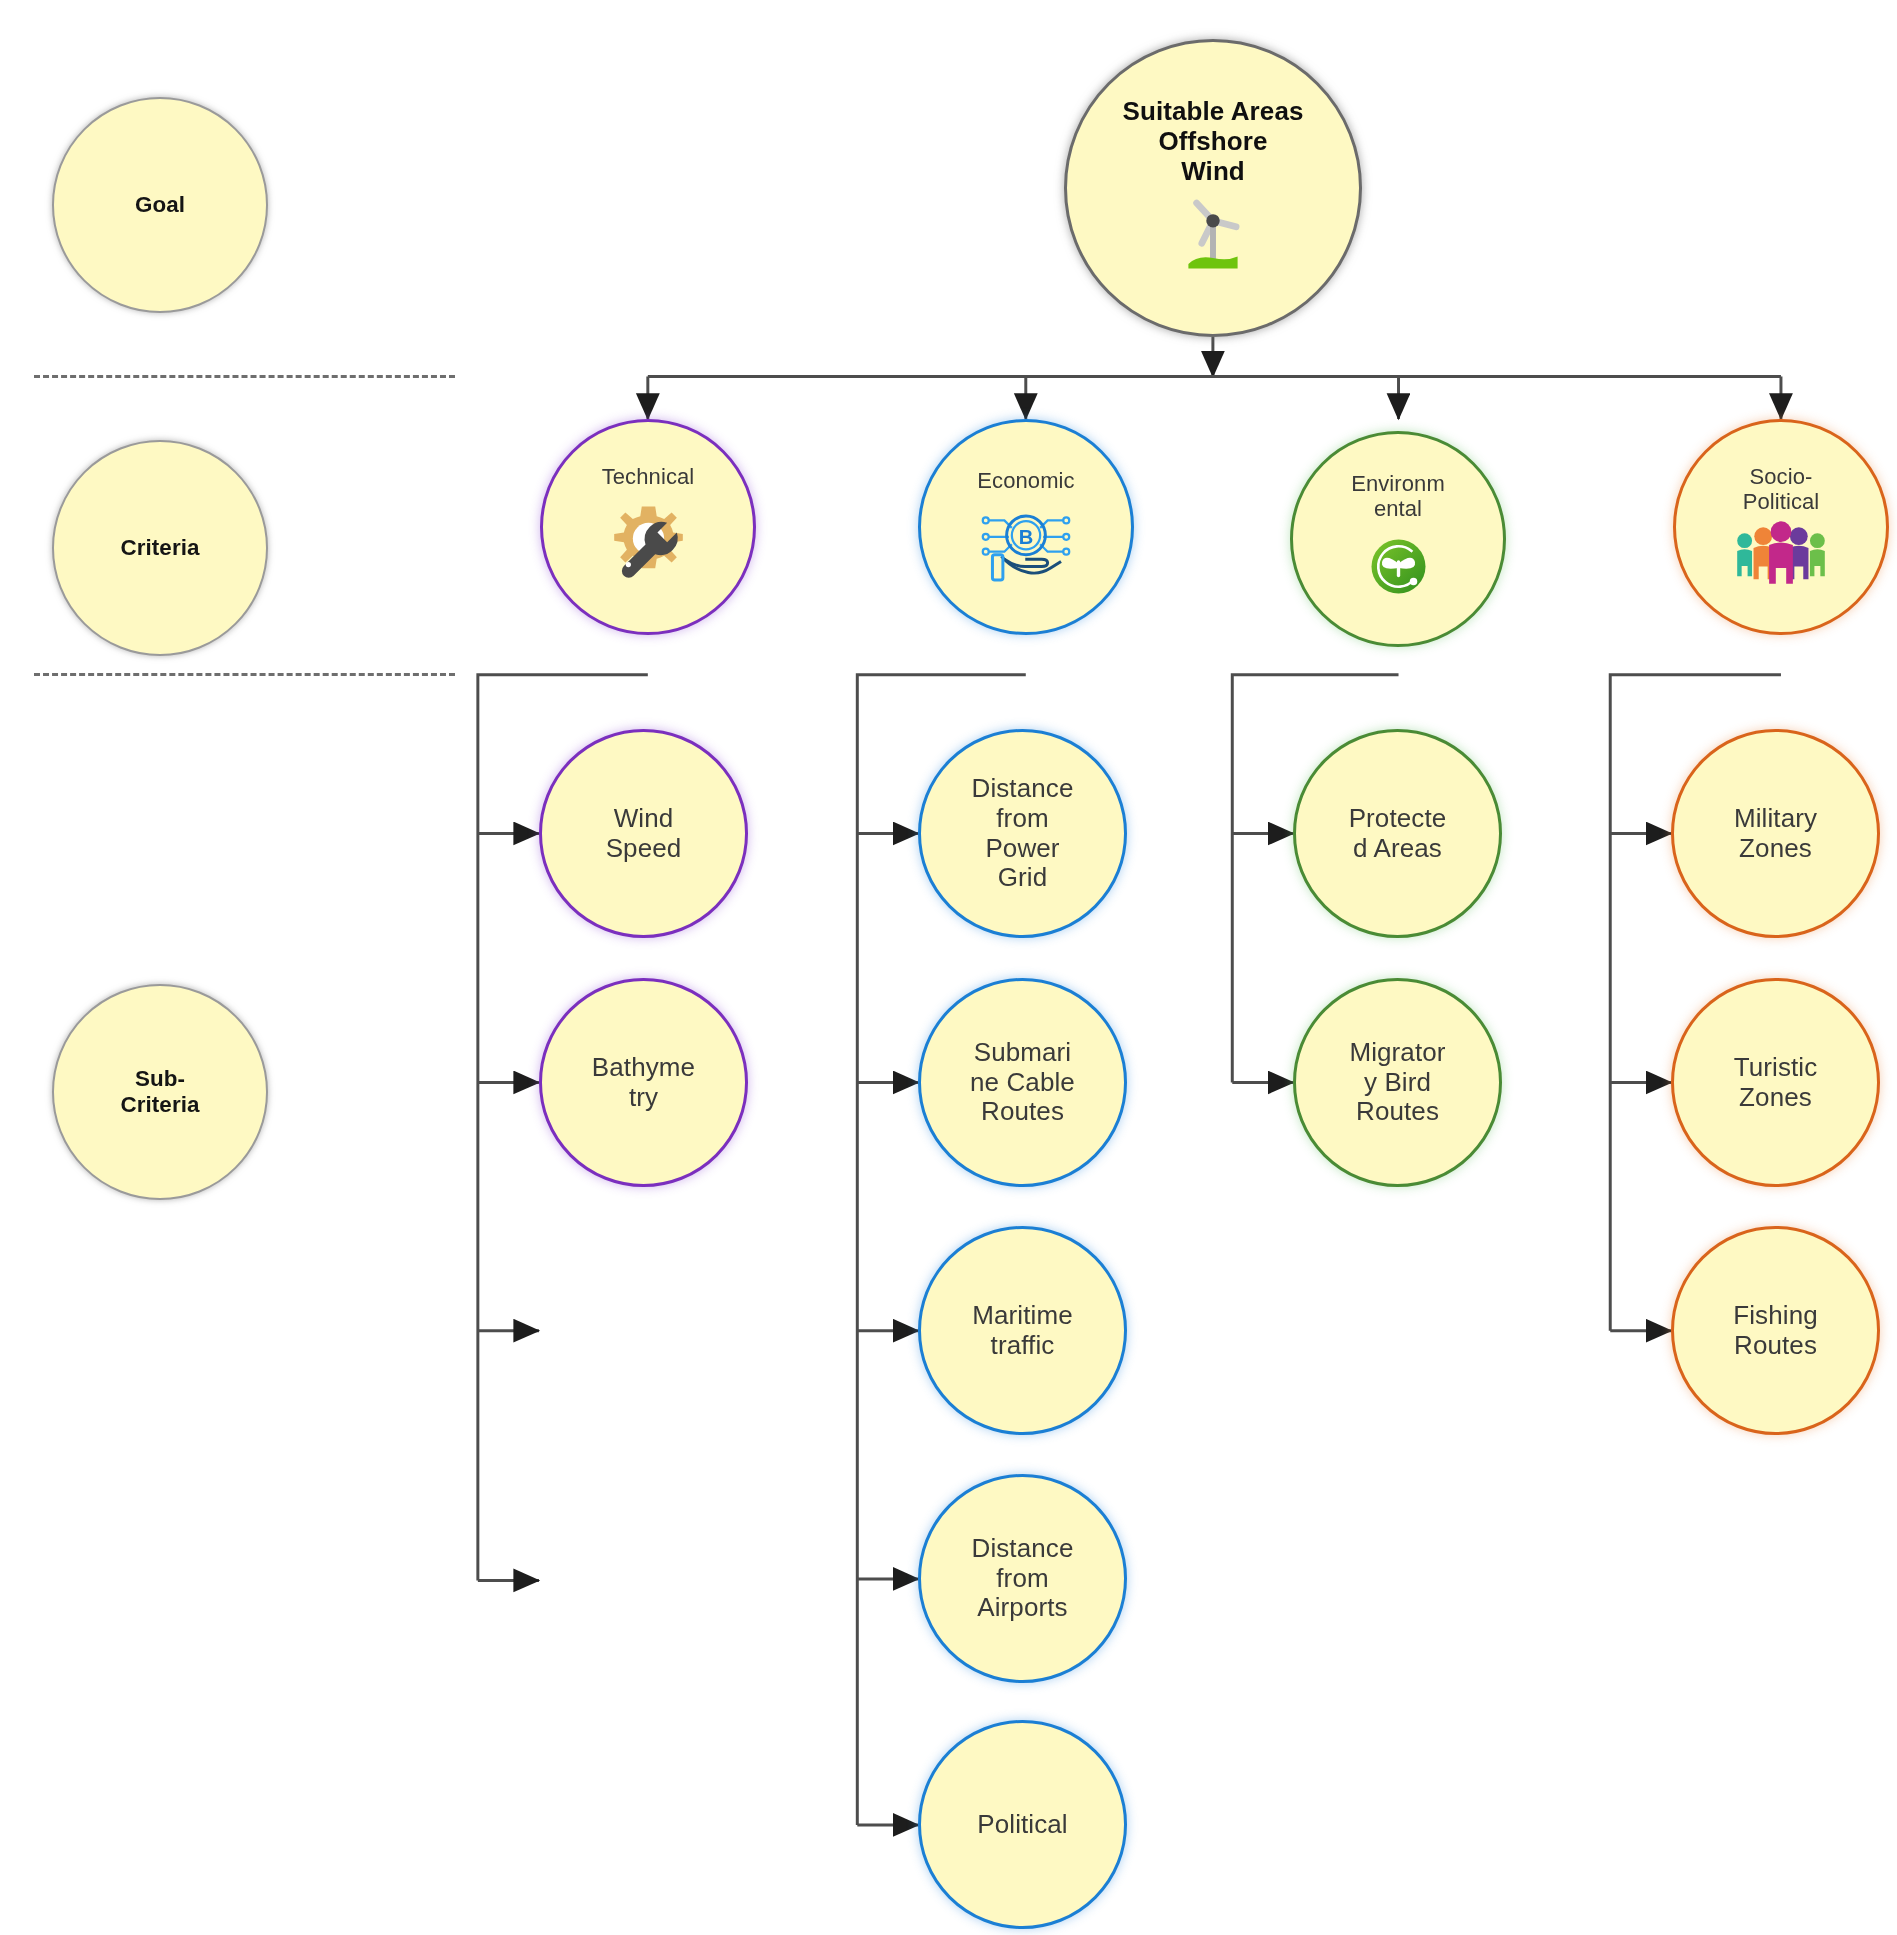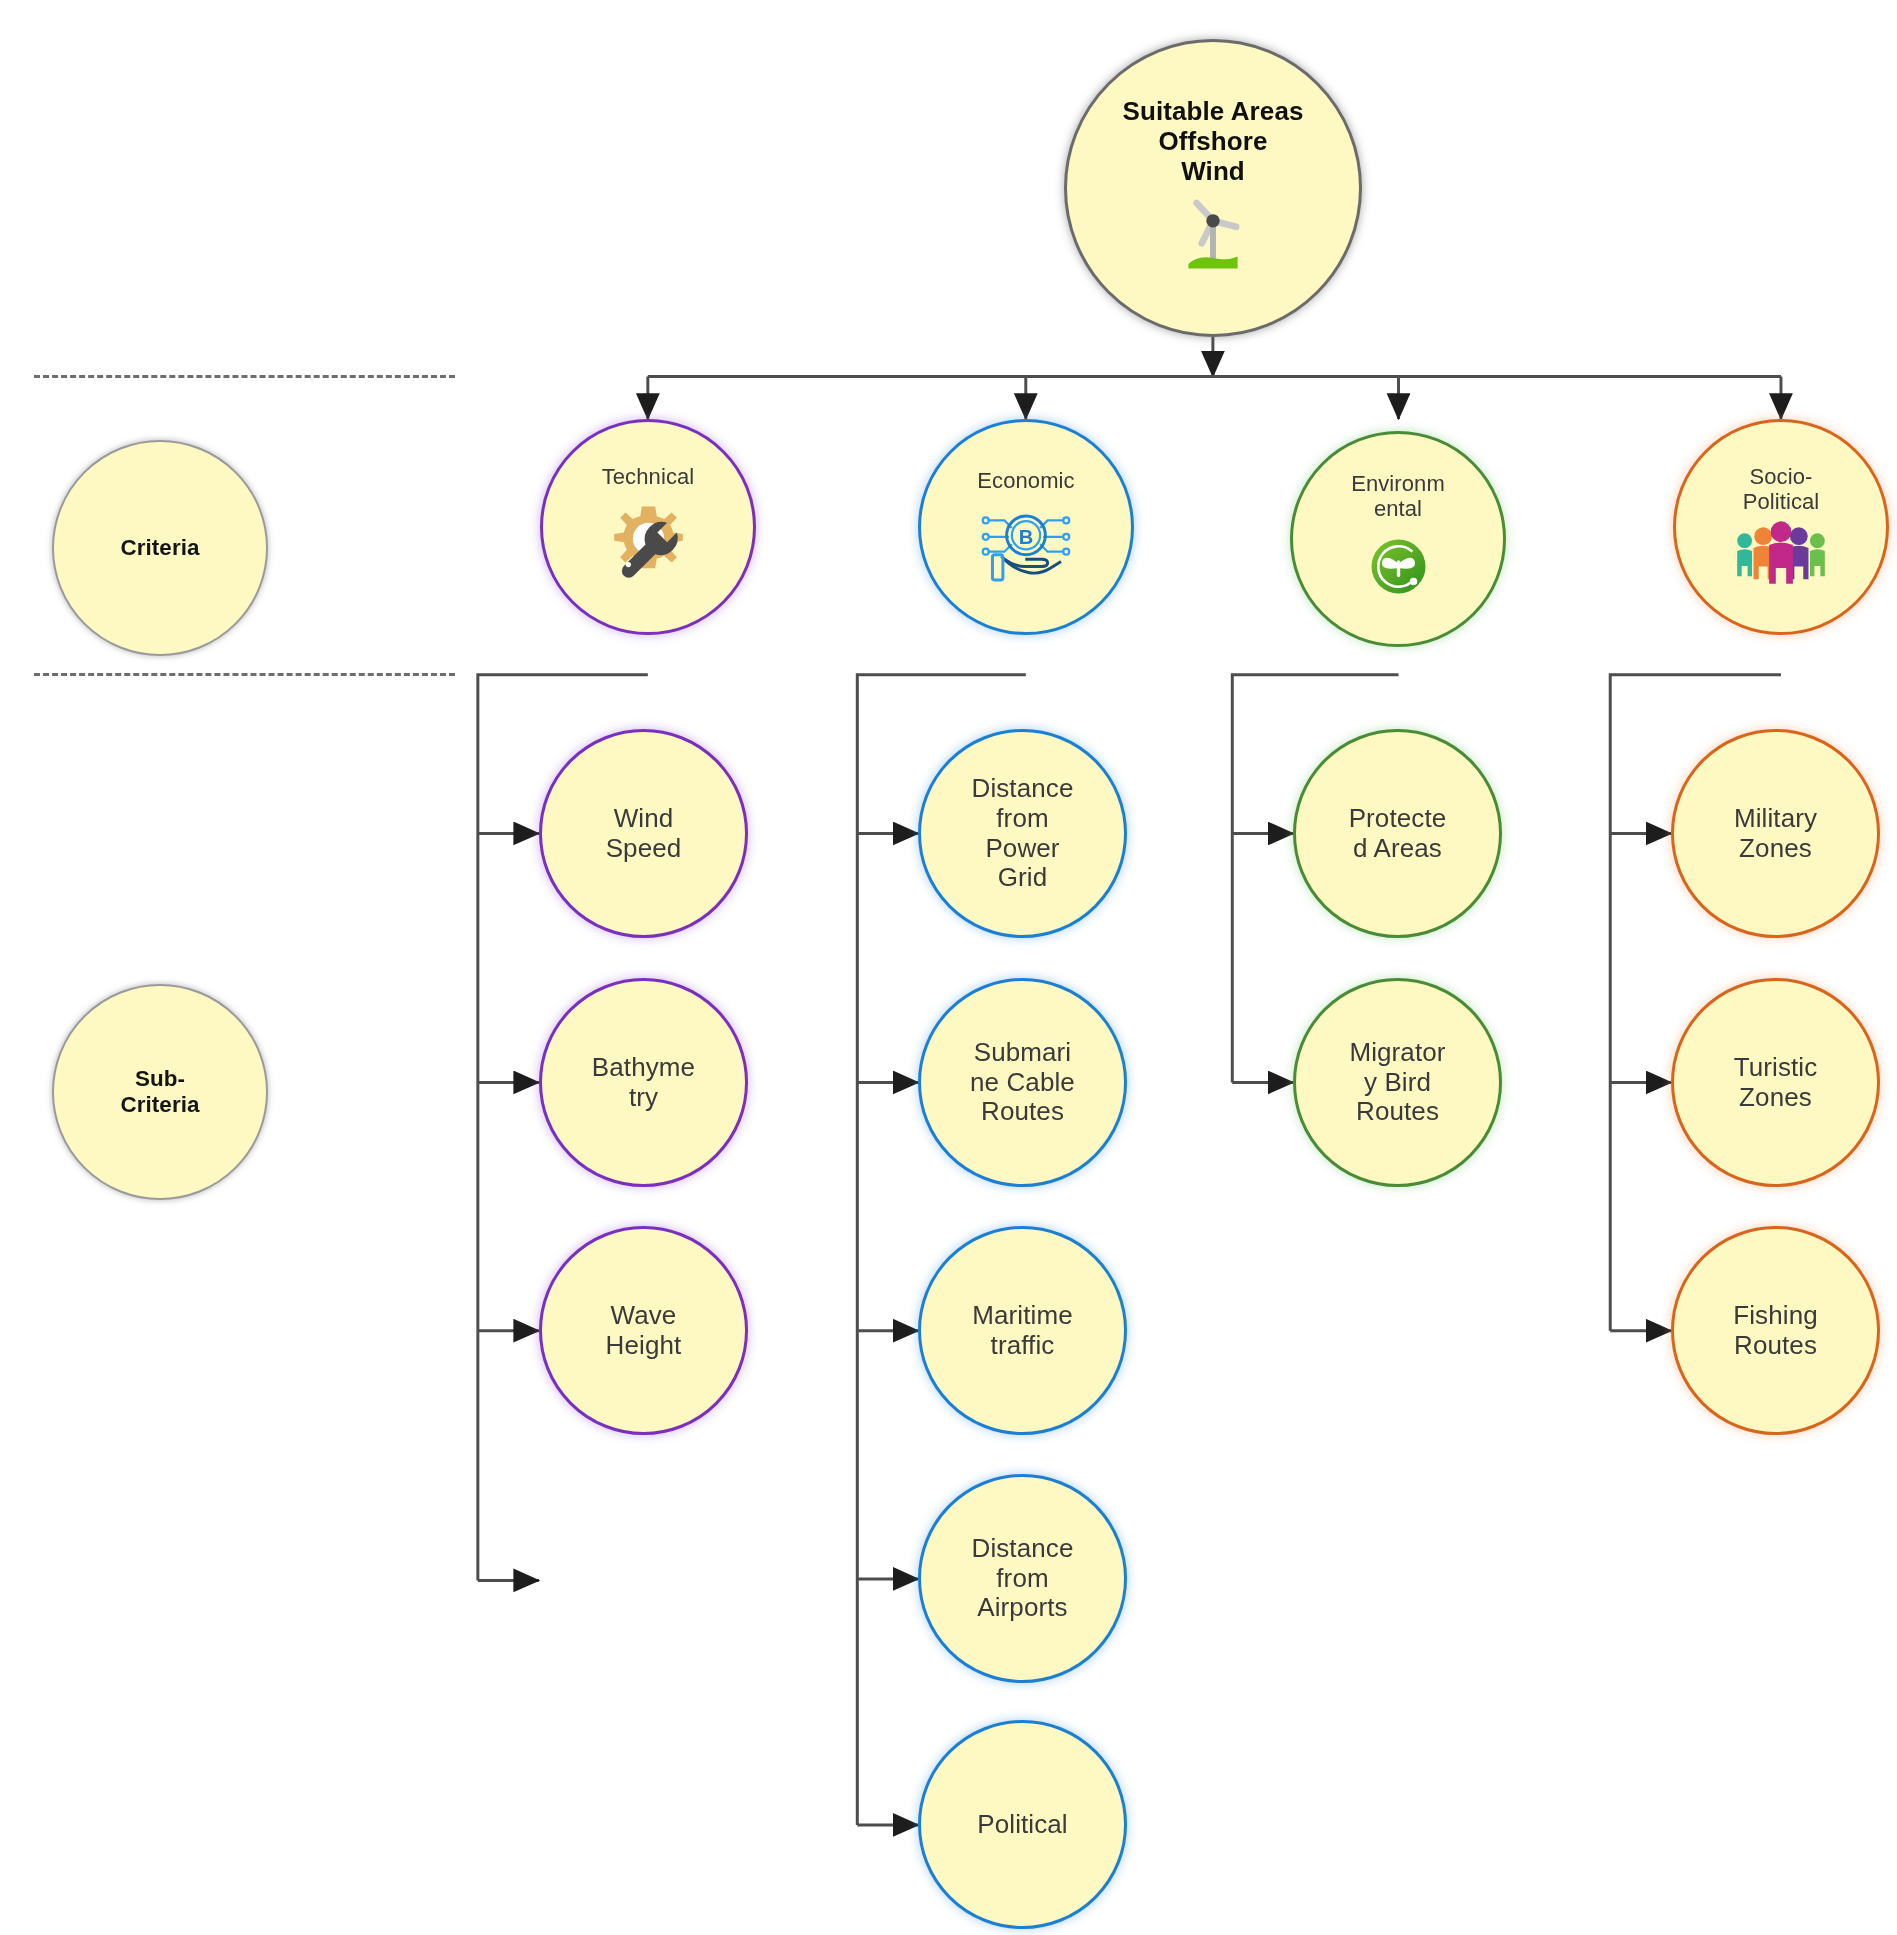--- a/index.html
+++ b/index.html
@@ -83,20 +83,23 @@
       <path d="M2389,905 L2160,905 L2160,1785"></path>
       <path d="M2160,1118 L2242,1118" marker-end="url(#ar)"></path>
       <path d="M2160,1452 L2242,1452" marker-end="url(#ar)"></path>
       <path d="M2160,1785 L2242,1785" marker-end="url(#ar)"></path>
     </g>
   </svg>
 
   <div class="divider" style="left:34px;top:375px;width:421px;"></div>
   <div class="divider" style="left:34px;top:673px;width:421px;"></div>
 
+  <div class="node legend" style="left:52px;top:97px;width:216px;height:216px;">
+    <span class="lbl">Goal</span>
+  </div>
 
   <div class="node legend" style="left:52px;top:440px;width:216px;height:216px;">
     <span class="lbl">Criteria</span>
   </div>
 
   <div class="node legend" style="left:52px;top:984px;width:216px;height:216px;">
     <span class="lbl">Sub-
 Criteria</span>
   </div>
 
@@ -198,24 +201,20 @@
   </div>
 
   <div class="node sub c-purple" style="left:539px;top:729px;width:209px;height:209px;">
     <span class="lbl">Wind
 Speed</span>
   </div>
   <div class="node sub c-purple" style="left:539px;top:978px;width:209px;height:209px;">
     <span class="lbl">Bathyme
 try</span>
   </div>
-  <div class="node sub c-purple" style="left:539px;top:1226px;width:209px;height:209px;">
-    <span class="lbl">Wave
-Height</span>
-  </div>
 
   <div class="node sub c-blue" style="left:918px;top:729px;width:209px;height:209px;">
     <span class="lbl">Distance
 from
 Power
 Grid</span>
   </div>
   <div class="node sub c-blue" style="left:918px;top:978px;width:209px;height:209px;">
     <span class="lbl">Submari
 ne Cable

